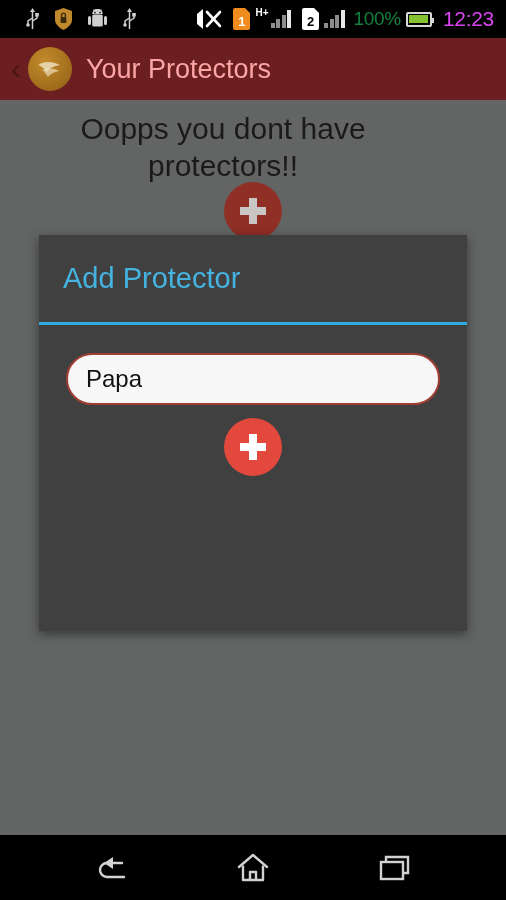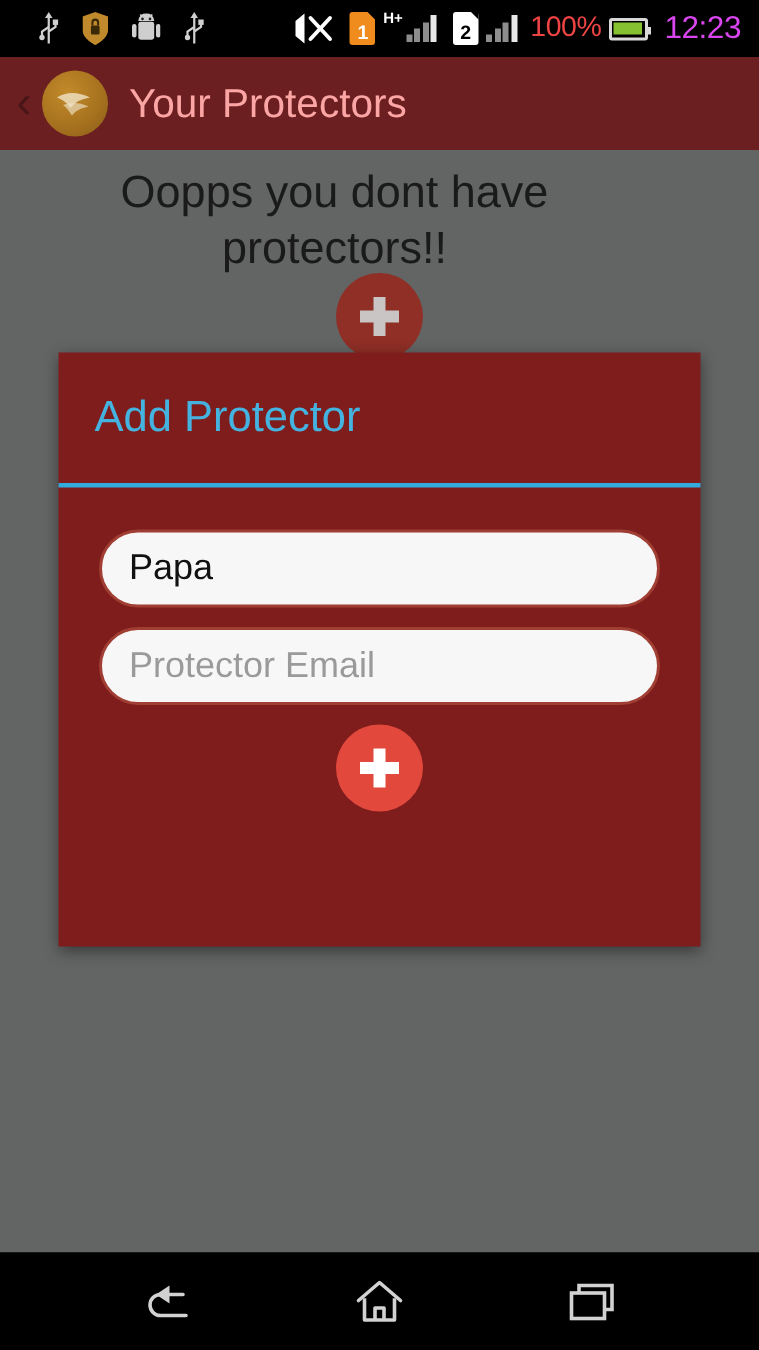--- a/index.html
+++ b/index.html
@@ -33,21 +33,21 @@
     border-left:5px solid transparent; border-top:5px solid #000;
   }
   .bars { display:flex; align-items:flex-end; gap:1.5px; height:18px; }
   .bars i { display:block; width:4px; background:#8d8d8d; }
   .bars i:nth-child(1){ height:5px; }
   .bars i:nth-child(2){ height:9px; }
   .bars i:nth-child(3){ height:13px; }
   .bars i:nth-child(4){ height:18px; background:#e8e8e8; }
   .bars.b2 i:nth-child(4){ background:#e8e8e8; }
   .hplus { font-size:10px; color:#fff; font-weight:bold; margin-right:-3px; align-self:flex-start; }
-  .battery-pct { color:#ef4444; font-size:19px; letter-spacing:-0.3px; }
+  .battery-pct { color:#15803d; font-size:19px; letter-spacing:-0.3px; }
   .battery-icon {
     width:26px; height:15px; border:2px solid #d8d8d8; border-radius:2px;
     position:relative; display:flex; align-items:center; padding:1.5px;
   }
   .battery-icon::after{
     content:""; position:absolute; right:-4px; top:4px;
     width:2px; height:5px; background:#d8d8d8;
   }
   .battery-fill { height:100%; width:100%; background:#86c132; }
   .clock { color:#d946ef; font-size:21px; margin-left:6px; letter-spacing:-0.3px; }
@@ -94,21 +94,21 @@
   .plus::before, .plus::after {
     content:""; position:absolute; background:#d9d9d9;
   }
   .plus::before { left:11px; top:2px; width:8px; height:26px; }
   .plus::after  { top:11px; left:2px; height:8px; width:26px; }
   .bg-fab .plus::before, .bg-fab .plus::after { background:#c9c5c4; }
 
   
   .dialog {
     position:absolute; left:39px; top:235px; width:428px; height:396px;
-    background:#7f1d1d;
+    background:#404040;
     box-shadow:0 3px 10px rgba(0,0,0,0.45);
   }
   .dialog-header {
     height:90px; display:flex; align-items:center;
     padding-left:24px;
     border-bottom:3px solid #33aadd;
   }
   .dialog-title { color:#45b3e0; font-size:29px; }
   .dialog-body { padding:28px 27px 0 27px; }
   .field {
@@ -246,21 +246,20 @@
       <span class="plus"></span>
     </div>
   </div>
 
   <div class="dialog">
     <div class="dialog-header">
       <div class="dialog-title">Add Protector</div>
     </div>
     <div class="dialog-body">
       <input class="field" type="text" value="Papa" style="">
-      <input class="field" type="text" placeholder="Protector Email" style="">
       <div class="dialog-fab-row">
         <button class="fab">
           <span class="plus"></span>
         </button>
       </div>
     </div>
   </div>
 
   <div class="nav-bar">
     <div class="nav-btn">

